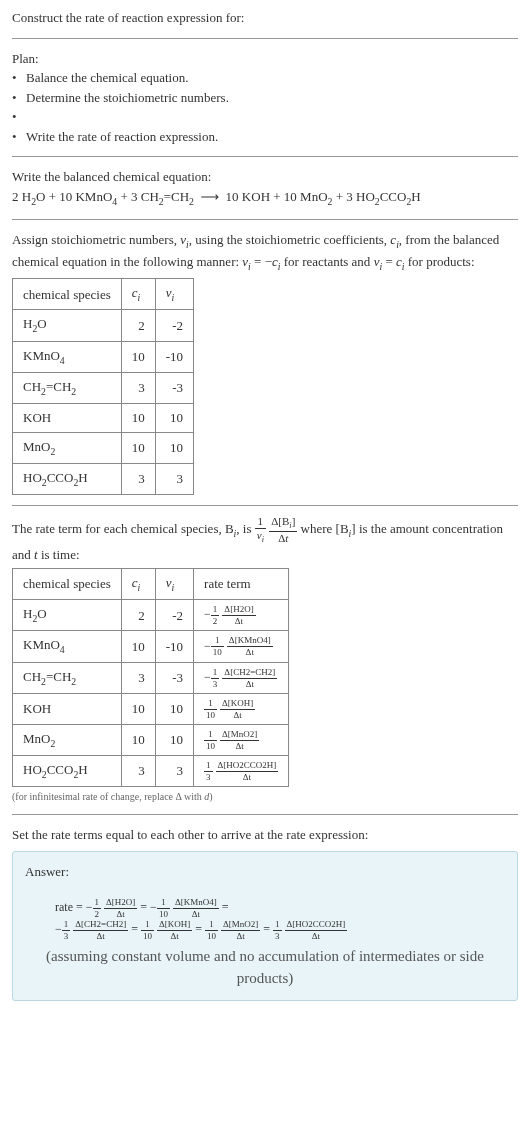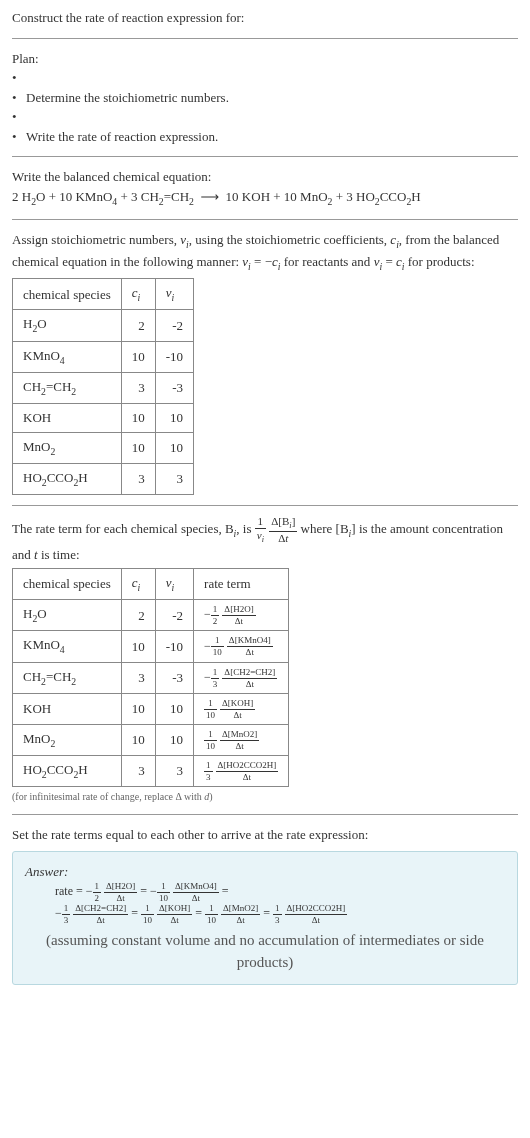--- a/index.html
+++ b/index.html
@@ -41,38 +41,39 @@
 .frac .num { display: block; padding: 0 2px 1px; }
 .frac .den { display: block; border-top: 1px solid #333; padding: 1px 2px 0; }
 .rate-cell { white-space: nowrap; font-size: 12px; }
 .answer-box {
   background: #e8f4f8;
   border: 1px solid #b8d8e0;
   border-radius: 3px;
   padding: 10px 12px;
   margin-top: 6px;
 }
-.answer-box .ans-label { margin-bottom: 0; font-style: italic; }
+.answer-box .ans-label { margin-bottom: 16px; }
 .answer-box .ans-eq { padding-left: 30px; font-size: 12px; line-height: 1.8; }
 .answer-box .ans-note { font-size: 15px; color: #555; text-align: center; margin-top: 4px; }
 </style>
 </head>
 <body>
 
 <div class="section">
   <div>Construct the rate of reaction expression for:</div>
 </div>
 
 <hr class="div">
 
 <div class="section">
   <div>Plan:</div>
   <div id="plan-items">
       <div class="plan-item">
         <span class="bullet">•</span>
+        <span>Balance the chemical equation.</span>
       </div>
       <div class="plan-item">
         <span class="bullet">•</span>
         <span>Determine the stoichiometric numbers.</span>
       </div>
       <div class="plan-item">
         <span class="bullet">•</span>
       </div>
       <div class="plan-item">
         <span class="bullet">•</span>

